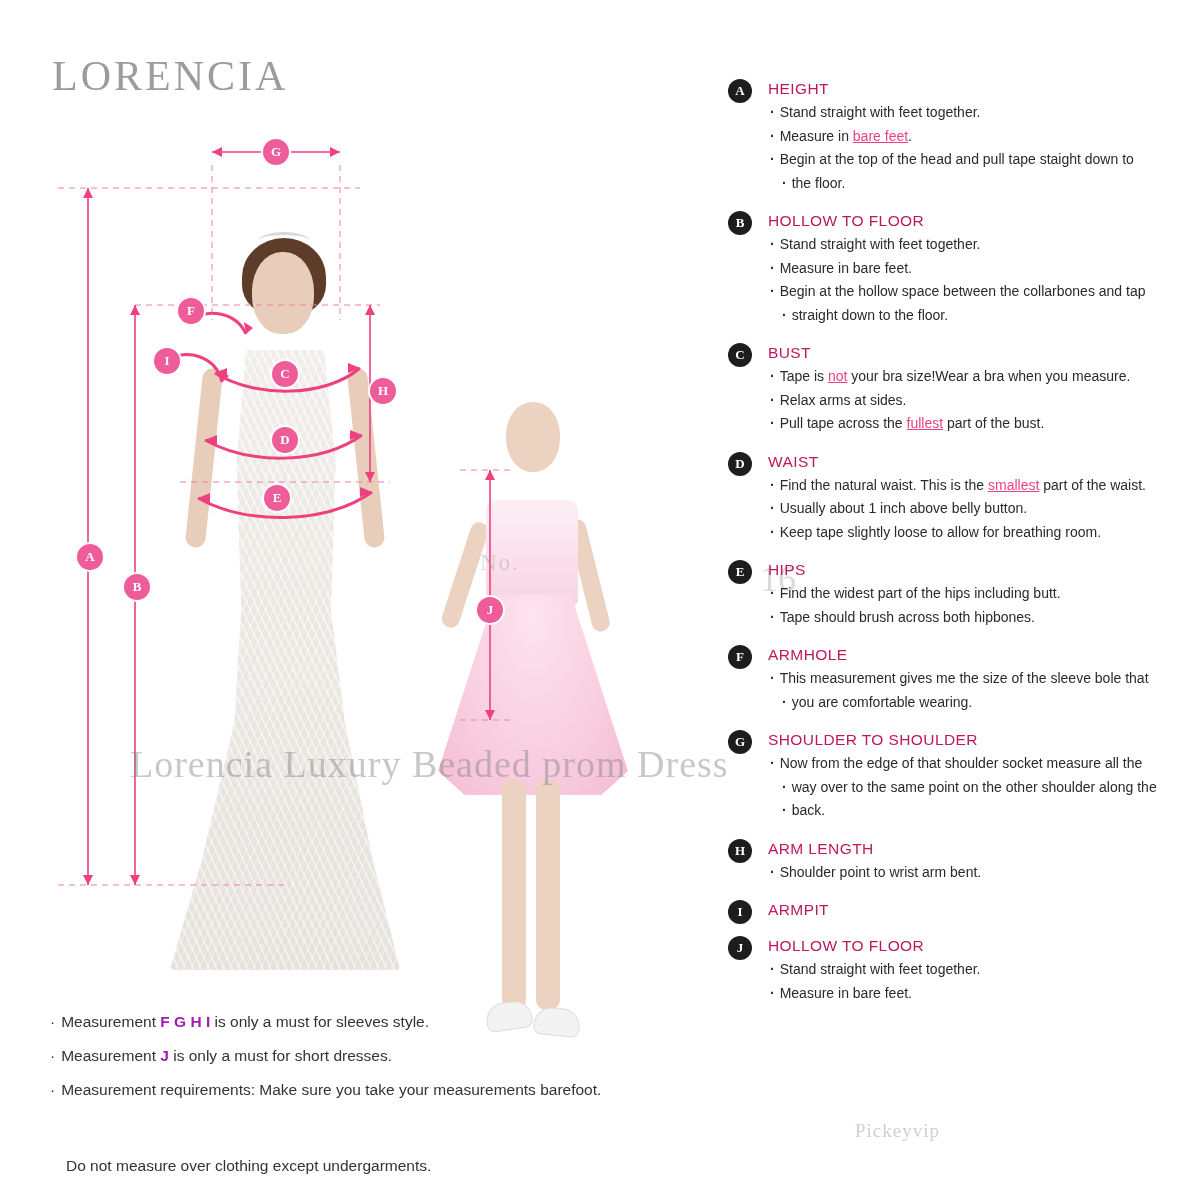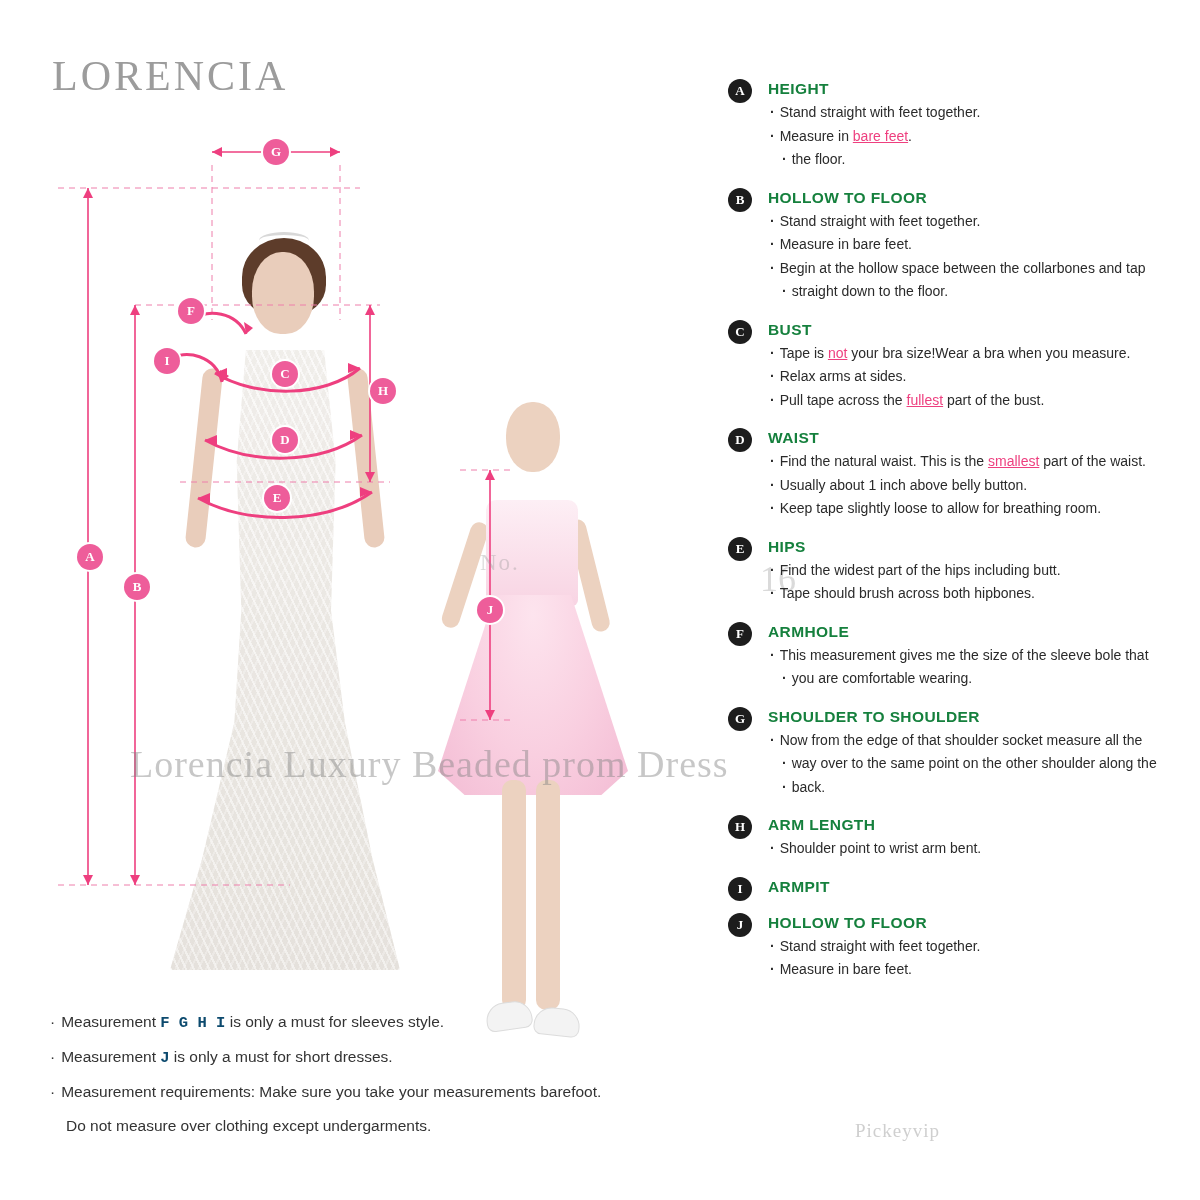--- a/index.html
+++ b/index.html
@@ -220,22 +220,22 @@
   .notes {
     position: absolute;
     left: 50px;
     top: 1005px;
     width: 620px;
     font-size: 15.5px;
     line-height: 34px;
     color: #333;
   }
   .notes .bullet { margin-right: 6px; }
-  .hl { color: #0c4a6e; font-weight: bold; font-family: Liberation Mono, monospace; }
-  .notes .indent { padding-left: 16px; display: block; }
+  .hl { color: #a21caf; font-weight: bold; }
+  .notes .indent { padding-left: 16px; display: block; margin-top: 42px; }
 
   
   .right-col {
     position: absolute;
     left: 728px;
     top: 78px;
     width: 432px;
   }
   .instr {
     margin-bottom: 16px;
@@ -252,23 +252,23 @@
     background: #1d1d1d;
     color: #fff;
     font-size: 13px;
     font-weight: bold;
     text-align: center;
     line-height: 24px;
     font-family: "Liberation Serif", serif;
   }
   .instr-title {
     font-size: 15.5px;
-    font-weight: bold;
+    font-weight: normal;
     letter-spacing: .4px;
-    color: #15803d;
+    color: #be185d;
     margin-bottom: 4px;
     padding-top: 2px;
   }
   .instr-line {
     font-size: 14px;
     line-height: 21.5px;
     color: #2a2a2a;
     margin-bottom: 2px;
     padding-left: 2px;
   }
@@ -439,20 +439,21 @@
     </div>
   </div>
 
   <div class="right-col">
 
     <div class="instr">
       <div class="instr-badge">A</div>
       <div class="instr-title">HEIGHT</div>
       <div class="instr-line"><span>Stand straight with feet together.</span></div>
       <div class="instr-line"><span>Measure in </span><span class="em">bare feet</span><span>.</span></div>
+      <div class="instr-line"><span>Begin at the top of the head and pull tape staight down to</span></div>
       <div class="instr-line" style="padding-left:14px;"><span>the floor.</span></div>
     </div>
 
     <div class="instr">
       <div class="instr-badge">B</div>
       <div class="instr-title">HOLLOW TO FLOOR</div>
       <div class="instr-line"><span>Stand straight with feet together.</span></div>
       <div class="instr-line"><span>Measure in bare feet.</span></div>
       <div class="instr-line"><span>Begin at the hollow space between  the collarbones and tap</span></div>
       <div class="instr-line" style="padding-left:14px;"><span>straight down to the floor.</span></div>

